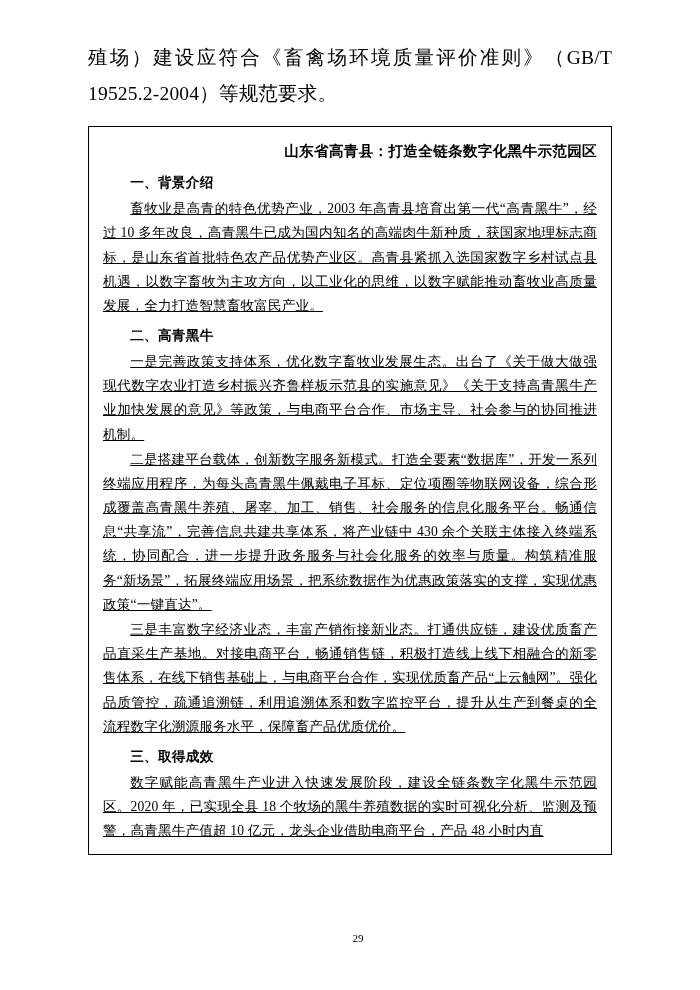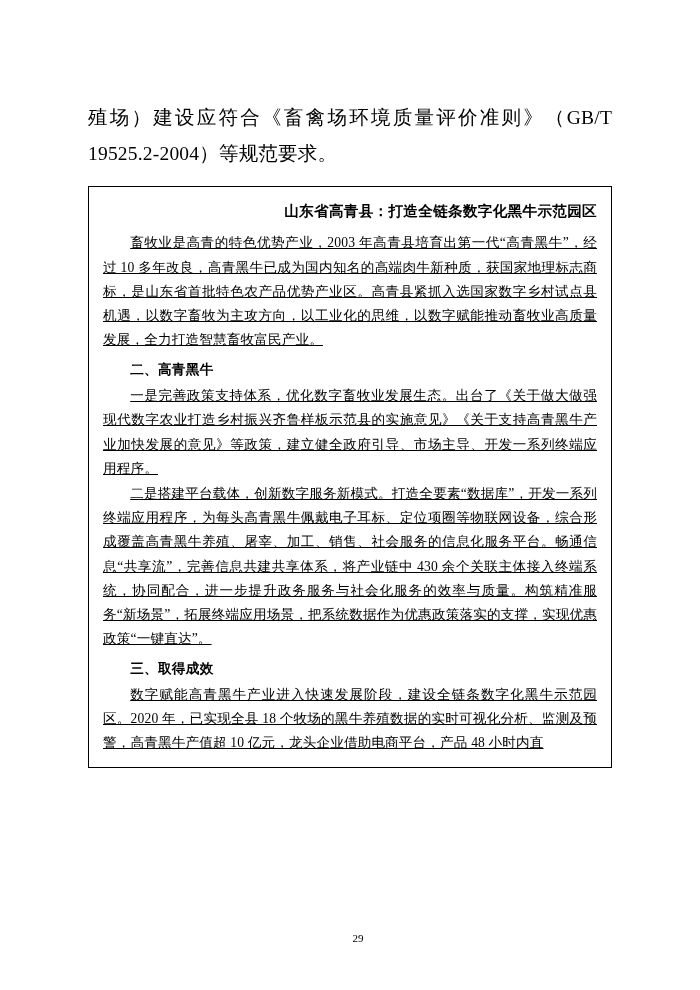--- a/index.html
+++ b/index.html
@@ -12,21 +12,21 @@
     height: 990px;
     font-family: "Liberation Serif", "DejaVu Serif", serif;
     color: #000000;
     position: relative;
     overflow: hidden;
   }
   .page {
     width: 700px;
     height: 990px;
     box-sizing: border-box;
-    padding: 100px 88px 0 88px;
+    padding: 40px 88px 0 88px;
     position: relative;
   }
   .lead-para {
     font-size: 19.5px;
     line-height: 1.85;
     text-align: justify;
     text-justify: inter-ideograph;
     letter-spacing: 0.2px;
     margin: 0 0 14px 0;
   }
@@ -78,25 +78,27 @@
 <body>
 
 <div class="page">
 
   <p class="lead-para">殖场）建设应符合《畜禽场环境质量评价准则》（GB/T 19525.2-2004）等规范要求。</p>
 
   <div class="box">
 
     <div class="box-title">山东省高青县：打造全链条数字化黑牛示范园区</div>
 
+    <div class="sec-head">一、背景介绍</div>
     <p class="para">畜牧业是高青的特色优势产业，2003 年高青县培育出第一代“高青黑牛”，经过 10 多年改良，高青黑牛已成为国内知名的高端肉牛新种质，获国家地理标志商标，是山东省首批特色农产品优势产业区。高青县紧抓入选国家数字乡村试点县机遇，以数字畜牧为主攻方向，以工业化的思维，以数字赋能推动畜牧业高质量发展，全力打造智慧畜牧富民产业。</p>
 
     <div class="sec-head">二、高青黑牛</div>
-    <p class="para">一是完善政策支持体系，优化数字畜牧业发展生态。出台了《关于做大做强现代数字农业打造乡村振兴齐鲁样板示范县的实施意见》《关于支持高青黑牛产业加快发展的意见》等政策，建立健全政府引导、市场主导、开发一系列终端应用程序。</p>
+    <p class="para">一是完善政策支持体系，优化数字畜牧业发展生态。出台了《关于做大做强现代数字农业打造乡村振兴齐鲁样板示范县的实施意见》《关于支持高青黑牛产业加快发展的意见》等政策，与电商平台合作、市场主导、社会参与的协同推进机制。</p>
     <p class="para">二是搭建平台载体，创新数字服务新模式。打造全要素“数据库”，开发一系列终端应用程序，为每头高青黑牛佩戴电子耳标、定位项圈等物联网设备，综合形成覆盖高青黑牛养殖、屠宰、加工、销售、社会服务的信息化服务平台。畅通信息“共享流”，完善信息共建共享体系，将产业链中 430 余个关联主体接入终端系统，协同配合，进一步提升政务服务与社会化服务的效率与质量。构筑精准服务“新场景”，拓展终端应用场景，把系统数据作为优惠政策落实的支撑，实现优惠政策“一键直达”。</p>
+    <p class="para">三是丰富数字经济业态，丰富产销衔接新业态。打通供应链，建设优质畜产品直采生产基地。对接电商平台，畅通销售链，积极打造线上线下相融合的新零售体系，在线下销售基础上，与电商平台合作，实现优质畜产品“上云触网”。强化品质管控，疏通追溯链，利用追溯体系和数字监控平台，提升从生产到餐桌的全流程数字化溯源服务水平，保障畜产品优质优价。</p>
 
     <div class="sec-head">三、取得成效</div>
     <p class="para">数字赋能高青黑牛产业进入快速发展阶段，建设全链条数字化黑牛示范园区。2020 年，已实现全县 18 个牧场的黑牛养殖数据的实时可视化分析、监测及预警，高青黑牛产值超 10 亿元，龙头企业借助电商平台，产品 48 小时内直</p>
 
   </div>
 
   <div class="page-number">29</div>
 
 </div>
 

